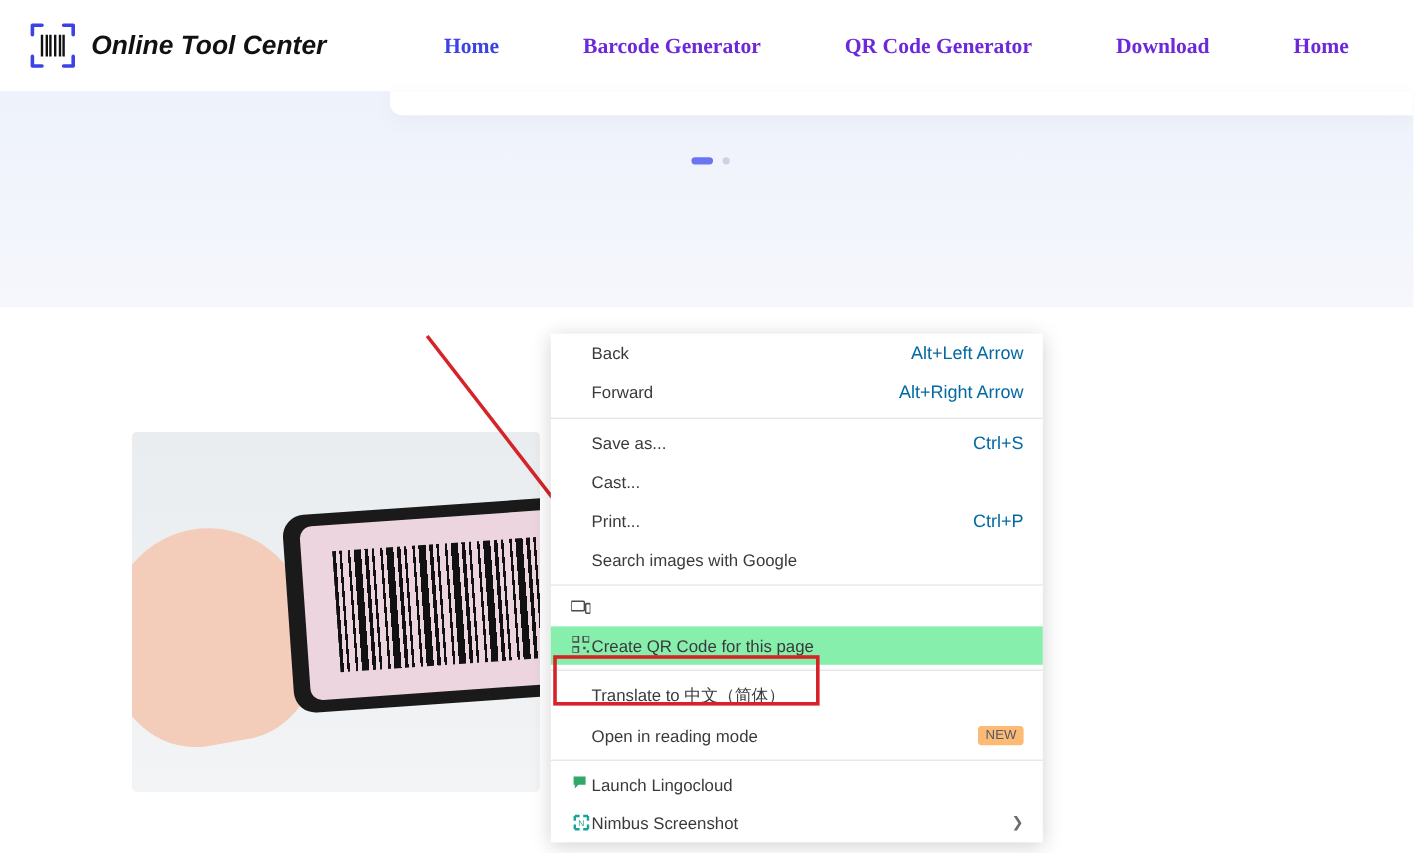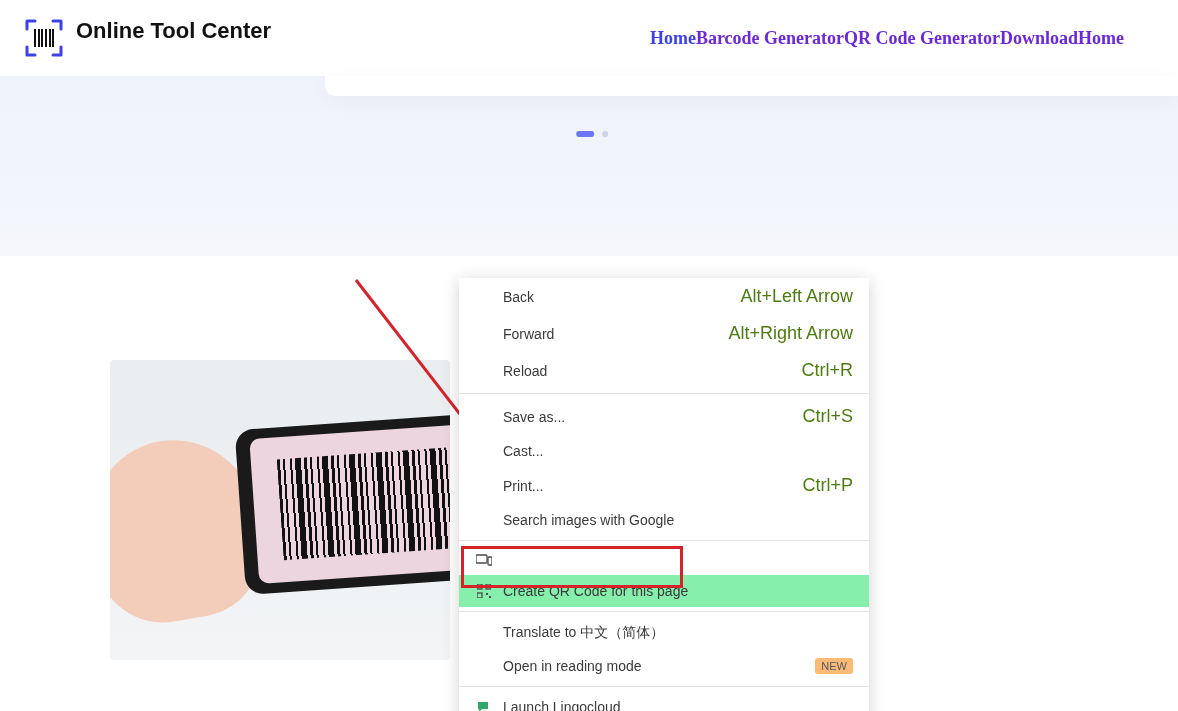--- a/index.html
+++ b/index.html
@@ -14,35 +14,38 @@
 
   
   .header {
     display: flex;
     align-items: center;
     padding: 18px 24px;
     background: #fff;
   }
   .logo {
     display: flex;
+    align-items: center;
     gap: 12px;
+    font-style: italic;
   }
   .logo-icon {
     width: 40px; height: 40px;
     position: relative;
   }
   .logo-icon svg { width: 100%; height: 100%; }
   .logo-text {
     font-size: 22px;
     font-weight: bold;
     font-family: Arial, sans-serif;
     color: #111;
   }
   .nav {
     display: flex;
+    gap: 70px;
     margin-left: auto;
     margin-right: 30px;
     justify-content: center;
   }
   .nav-item {
     font-size: 18px;
     font-weight: bold;
     color: #6d28d9;
     cursor: pointer;
     font-family: Georgia, serif;
@@ -159,29 +162,28 @@
     left: 459px;
     width: 410px;
     background: #fff;
     box-shadow: 0 3px 16px rgba(0,0,0,.18);
     font-family: -apple-system, 'Segoe UI', Arial, sans-serif;
     font-size: 14px;
     color: #3a3a3a;
   }
   .ctx-row {
     display: flex;
-    align-items: center;
+    align-items: flex-start;
     padding: 8px 16px;
     min-height: 30px;
-    gap: 10px;
   }
   .ctx-row.hover { background: #86efac; }
   .ctx-icon { width: 18px; display:flex; justify-content:center; color:#4b4b4b; }
   .ctx-row .label { flex:1; }
-  .ctx-row .shortcut { color:#4d7c0f; font-size:18px; }
+  .ctx-row .shortcut { color:#0369a1; font-size:15px; }
   .ctx-row .chevron { color:#6b6b6b; font-size:12px;}
   .ctx-sep { height:1px; background:#e3e3e3; margin:4px 0; }
   .badge-new {
     background:#fdba74;
     color:#51596b;
     font-size:11px;
     padding:2px 6px;
     border-radius:3px;
     margin-left:6px;
   }
@@ -266,25 +268,20 @@
     <div class="ctx-row">
       <span class="ctx-icon"></span>
       <span class="label">Back</span>
       <span class="shortcut">Alt+Left Arrow</span>
     </div>
     <div class="ctx-row">
       <span class="ctx-icon"></span>
       <span class="label">Forward</span>
       <span class="shortcut">Alt+Right Arrow</span>
     </div>
-    <div class="ctx-row">
-      <span class="ctx-icon"></span>
-      <span class="label">Reload</span>
-      <span class="shortcut">Ctrl+R</span>
-    </div>
     <div class="ctx-sep"></div>
     <div class="ctx-row">
       <span class="ctx-icon"></span>
       <span class="label">Save as...</span>
       <span class="shortcut">Ctrl+S</span>
     </div>
     <div class="ctx-row">
       <span class="ctx-icon"></span>
       <span class="label">Cast...</span>
     </div>

